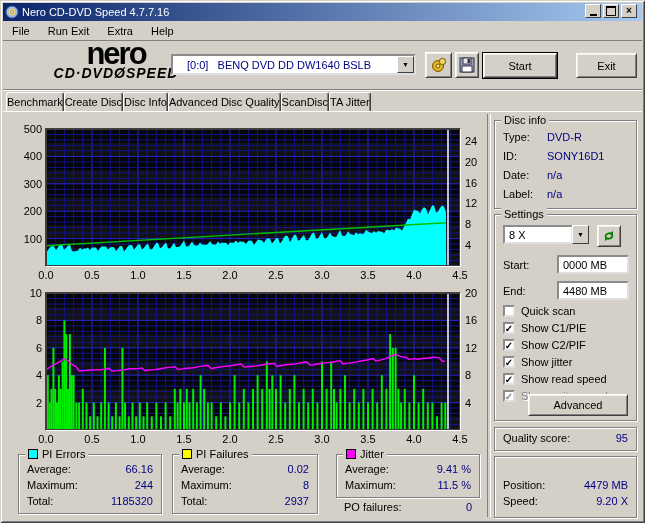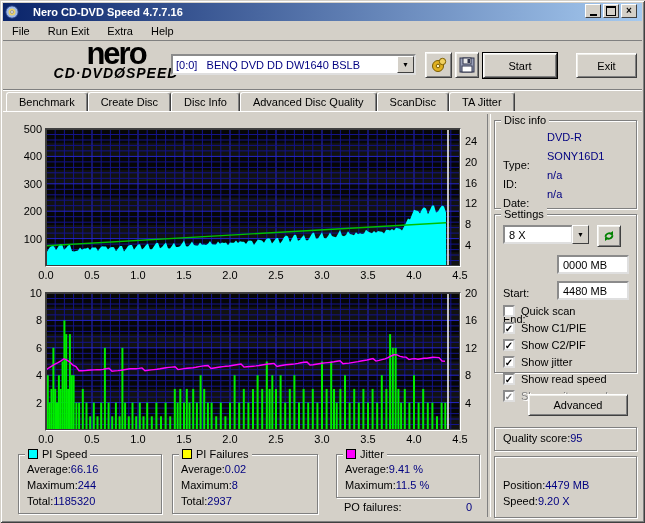--- a/index.html
+++ b/index.html
@@ -4,86 +4,86 @@
 <style>
   html,body{margin:0;padding:0;width:645px;height:523px;overflow:hidden;
     font-family:"Liberation Sans",sans-serif;font-size:11px;color:#000;}
   #win{position:absolute;left:0;top:0;width:645px;height:523px;background:#d4d0c8;
     box-shadow:inset 1px 1px 0 #d4d0c8, inset -1px -1px 0 #404040,
                inset 2px 2px 0 #ffffff, inset -2px -2px 0 #808080;}
   .abs{position:absolute;}
   
   #titlebar{left:3px;top:3px;width:639px;height:18px;
     background:linear-gradient(to right,#0a246a,#a6caf0);display:flex;align-items:center;}
-  #titlebar .ttl{color:#fff;font-weight:bold;margin-left:14px;white-space:nowrap;}
+  #titlebar .ttl{color:#fff;font-weight:normal;margin-left:3px;white-space:nowrap;}
   .winbtn{width:16px;height:14px;background:#d4d0c8;margin-left:2px;position:relative;
     border:1px solid;border-color:#fff #404040 #404040 #fff;box-sizing:border-box;
     display:flex;align-items:center;justify-content:center;font-size:10px;font-weight:bold;line-height:10px;}
   #btn-min i{display:block;width:7px;height:2px;background:#000;margin-top:7px;}
   #btn-max i{display:block;width:8px;height:7px;border:1px solid #000;border-top-width:2px;}
   #wbtns{position:absolute;right:5px;top:1px;display:flex;}
   #appicon{width:14px;height:14px;margin-left:2px;}
   
   #menubar{left:3px;top:21px;width:639px;height:19px;background:#d4d0c8;
     border-bottom:1px solid #808080;box-shadow:0 1px 0 #fff;display:flex;align-items:center;}
   .menuitem{padding:2px 9px;}
   
   #toolbar{left:3px;top:41px;width:639px;height:48px;background:#d4d0c8;
     border-bottom:1px solid #808080;box-shadow:0 1px 0 #fff;}
   #logo{position:absolute;left:28px;top:1px;width:170px;text-align:center;}
   #logo .l1{font-weight:bold;font-size:31px;letter-spacing:-2px;line-height:24px;}
   #logo .l2{font-weight:bold;font-style:italic;font-size:14px;letter-spacing:1px;line-height:14px;}
   #drive-combo{left:168px;top:13px;width:245px;height:21px;background:#fff;
     border:2px inset #dfdfdf;box-sizing:border-box;display:flex;align-items:center;}
-  #drive-combo .val{flex:1;white-space:pre;overflow:hidden;padding-left:3px;}
+  #drive-combo .val{flex:1;white-space:pre;overflow:hidden;padding-left:14px;}
   .dropbtn{width:17px;height:100%;background:#d4d0c8;border:1px solid;
     border-color:#fff #404040 #404040 #fff;box-sizing:border-box;display:flex;
     align-items:center;justify-content:center;font-size:7px;}
   .toolbtn{background:#d4d0c8;border:1px solid;border-color:#fff #404040 #404040 #fff;
     box-shadow:inset 1px 1px 0 #f0efea, inset -1px -1px 0 #808080;
     display:flex;align-items:center;justify-content:center;box-sizing:border-box;}
   #btn-eject{left:422px;top:11px;width:27px;height:26px;}
   #btn-save{left:452px;top:11px;width:24px;height:26px;}
   #btn-start{left:480px;top:12px;width:74px;height:25px;outline:1px solid #000;}
   #btn-exit{left:573px;top:12px;width:61px;height:25px;}
   
   #tabbar{left:6px;top:92px;width:636px;height:20px;display:flex;align-items:flex-end;}
-  .tab{height:18px;padding:0 12px;display:flex;align-items:center;background:#d4d0c8;
+  .tab{height:18px;padding:0 0;display:flex;align-items:center;background:#d4d0c8;
     border:1px solid;border-color:#fff #404040 #d4d0c8 #fff;border-radius:3px 3px 0 0;
     box-shadow:inset -1px 0 0 #808080;white-space:nowrap;}
   .tab.active{height:21px;position:relative;z-index:5;margin-top:-3px;
     border-bottom:1px solid #d4d0c8;}
   
   #page{left:3px;top:111px;width:639px;height:409px;background:#d4d0c8;
     border-top:1px solid #fff;box-sizing:border-box;}
   .plotmount{background:#000;border:1px solid;border-color:#404040 #fff #fff #404040;box-sizing:content-box;}
   #plot-top{left:45px;top:128px;width:414px;height:137px;}
   #plot-bottom{left:45px;top:292px;width:414px;height:137px;}
   .tick{position:absolute;font-size:11px;color:#000;pointer-events:none;}
   
   .groupbox{border:1px solid #808080;box-shadow:1px 1px 0 #fff, inset 1px 1px 0 #fff;
     box-sizing:border-box;background:#d4d0c8;}
   .gtitle{position:absolute;top:-7px;left:6px;background:#d4d0c8;padding:0 3px;
     white-space:nowrap;display:flex;align-items:center;}
   .swatch{display:inline-block;width:8px;height:8px;border:1px solid #000;margin-right:4px;}
-  .srow{position:absolute;left:8px;right:8px;display:flex;}
+  .srow{position:absolute;left:8px;right:8px;display:flex;justify-content:space-between;}
   .val{color:#000080;white-space:nowrap;}
   .lbl{white-space:nowrap;}
   #box-pie{left:18px;top:454px;width:144px;height:60px;}
   #box-pif{left:172px;top:454px;width:146px;height:60px;}
   #box-jit{left:336px;top:454px;width:144px;height:44px;}
   #po-row{left:344px;top:501px;width:128px;display:flex;justify-content:space-between;}
   
   #vdiv{left:487px;top:114px;width:2px;height:403px;border-left:1px solid #808080;border-right:1px solid #fff;}
   #box-discinfo{left:494px;top:120px;width:143px;height:89px;}
-  #box-settings{left:494px;top:214px;width:143px;height:159px;}
+  #box-settings{left:494px;top:214px;width:143px;height:207px;}
   #box-quality{left:494px;top:427px;width:143px;height:24px;}
   #box-progress{left:494px;top:456px;width:143px;height:62px;}
   .inforow{position:absolute;left:8px;display:flex;}
-  .inforow .lbl{width:44px;margin-top:28px;}
+  .inforow .lbl{width:44px;}
   .fldwrap{position:absolute;display:flex;align-items:flex-start;}
   .field{background:#fff;border:2px inset #dfdfdf;box-sizing:border-box;height:19px;
     display:flex;align-items:center;padding-left:4px;color:#000;}
   .cbrow{position:absolute;left:8px;display:flex;align-items:flex-start;height:14px;}
   .cbox{width:12px;height:12px;background:#fff;border:2px inset #dfdfdf;box-sizing:border-box;
     margin-right:6px;display:flex;align-items:center;justify-content:center;
     font-size:10px;font-weight:bold;line-height:9px;}
   .cbrow.disabled .cblbl{color:#808080;text-shadow:1px 1px 0 #fff;}
   .cbrow.disabled .cbox{color:#808080;}
   #btn-advanced{left:528px;top:394px;width:100px;height:22px;}
@@ -476,21 +476,21 @@
       <div class="tick" style="left: 465px; top: 396.6px; width: 26px; text-align: left;">4</div>
       <div class="tick" style="left: 465px; top: 369.2px; width: 26px; text-align: left;">8</div>
       <div class="tick" style="left: 465px; top: 341.8px; width: 26px; text-align: left;">12</div>
       <div class="tick" style="left: 465px; top: 314.4px; width: 26px; text-align: left;">16</div>
       <div class="tick" style="left: 465px; top: 287px; width: 26px; text-align: left;">20</div>
     </div>
 
   <div id="box-pie" class="abs groupbox">
     <div class="gtitle">
         <span class="swatch" id="sw-pie" style="background: rgb(0, 255, 255);"></span>
-        <span>PI Speed</span>
+        <span>PI Errors</span>
       </div>
     <div class="srow" style="top:8px;">
         <span class="lbl">Average:</span>
         <span class="val">66.16</span>
       </div>
     <div class="srow" style="top:24px;">
         <span class="lbl">Maximum:</span>
         <span class="val">244</span>
       </div>
     <div class="srow" style="top:40px;">

